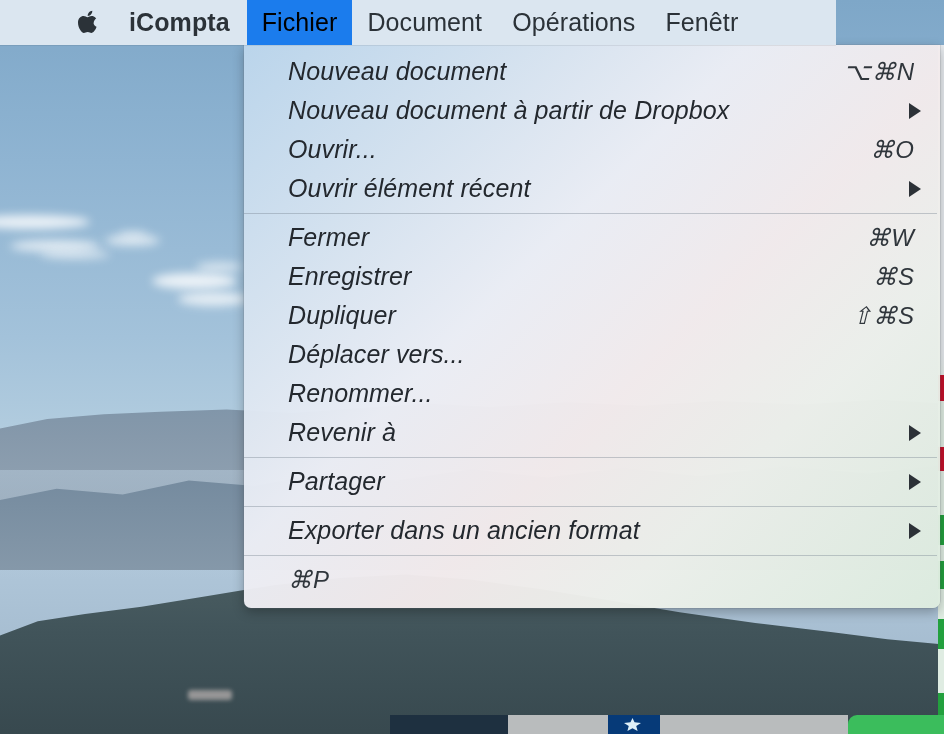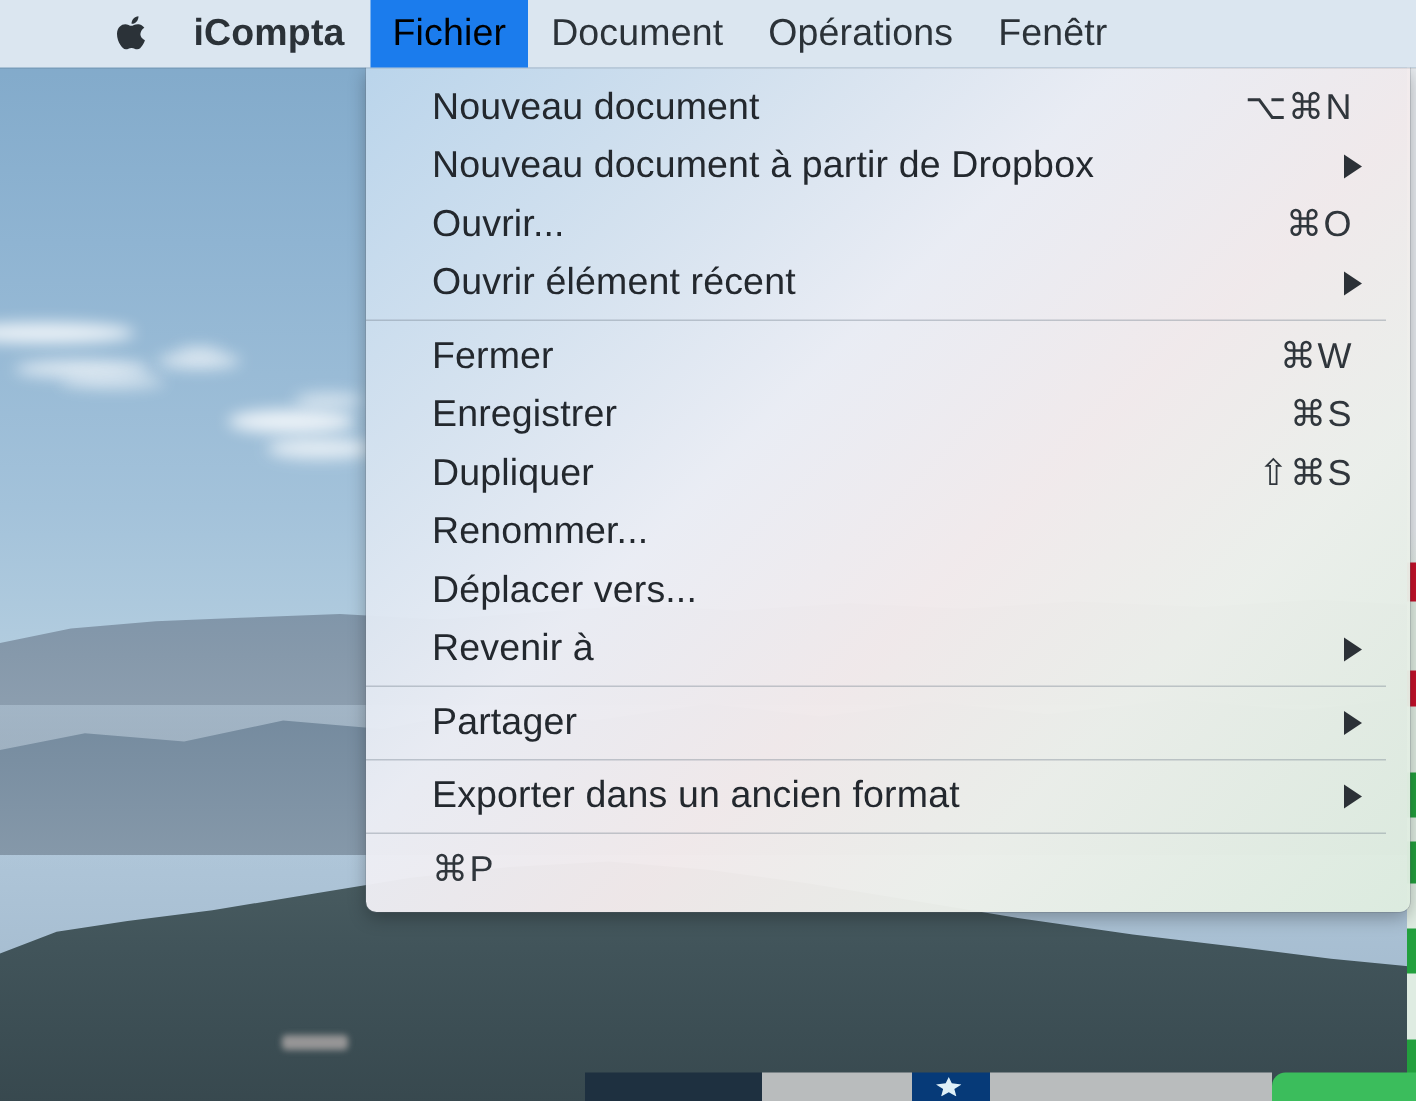--- a/index.html
+++ b/index.html
@@ -79,21 +79,21 @@
   #win-sliver {
     position:absolute; right:0; top:45px; width:6px; height:670px;
     background:linear-gradient(180deg,#e7ebef 0%, #e7ebef 46%, #dfece2 52%, #dfece2 100%);
   }
   .badge { position:absolute; right:0; width:6px; }
   .badge-red   { background:#c5112b; }
   .badge-green { background:#23a03e; }
 
   
   #menubar {
-    position:absolute; left:0; top:0; width:944px; height:45px;
+    position:absolute; left:0; top:0; width:836px; height:45px;
     background:#dbe6f0;
     display:flex; align-items:stretch;
     font-size:25px;
     z-index:30;
     box-shadow:0 1px 0 rgba(0,0,0,0.07);
   }
   #menubar .mb-pad { width:64px; }
   .apple-logo {
     width:48px; display:flex; align-items:center; justify-content:center;
     cursor:default;
@@ -103,35 +103,36 @@
     display:flex; align-items:center; padding:0 15px;
     color:#2b3238; white-space:nowrap; cursor:default;
     letter-spacing:.1px;
   }
   .mb-item.app-name { font-weight:bold; padding:0 17px; }
   .mb-item.active { background:#1b7ced; color:#000000; }
 
   
   #menu-panel {
     position:absolute; left:244px; top:45px; width:696px;
-    padding:7px 16px 9px 0;
+    padding:7px 3px 9px 0;
     z-index:25;
     border-bottom-left-radius:7px;
     border-bottom-right-radius:7px;
     background:
       linear-gradient(135deg,
         rgba(188,214,236,0.97) 0%,
         rgba(214,227,240,0.97) 22%,
         rgba(236,238,245,0.97) 40%,
         rgba(243,235,236,0.97) 58%,
         rgba(237,240,235,0.97) 74%,
         rgba(221,236,223,0.97) 100%);
     box-shadow:0 4px 12px rgba(0,0,0,0.28), 0 0 0 0.5px rgba(120,130,140,0.35);
     font-size:25px;
     overflow:hidden;
+    font-style:italic;
   }
   .menu-row {
     height:39px; display:flex; align-items:center;
     padding:0 16px 0 44px; color:#23282e;
     white-space:nowrap; cursor:default;
     position:relative;
   }
   .menu-row .label { flex:1; letter-spacing:.1px; }
   .menu-row .shortcut {
     font-size:24px; color:#30363c; letter-spacing:1px;
@@ -247,26 +248,26 @@
     </div>
     <div class="menu-row">
       <span class="label">Enregistrer</span>
       <span class="shortcut">⌘S</span>
     </div>
     <div class="menu-row">
       <span class="label">Dupliquer</span>
       <span class="shortcut">⇧⌘S</span>
     </div>
     <div class="menu-row">
+      <span class="label">Déplacer vers...</span>
+    </div>
+    <div class="menu-row">
       <span class="label">Renommer...</span>
     </div>
     <div class="menu-row">
-      <span class="label">Déplacer vers...</span>
-    </div>
-    <div class="menu-row">
       <span class="label">Revenir à</span>
       <span class="submenu-arrow">
         <i></i>
       </span>
     </div>
     <div class="menu-sep"></div>
     <div class="menu-row">
       <span class="label">Partager</span>
       <span class="submenu-arrow">
         <i></i>

